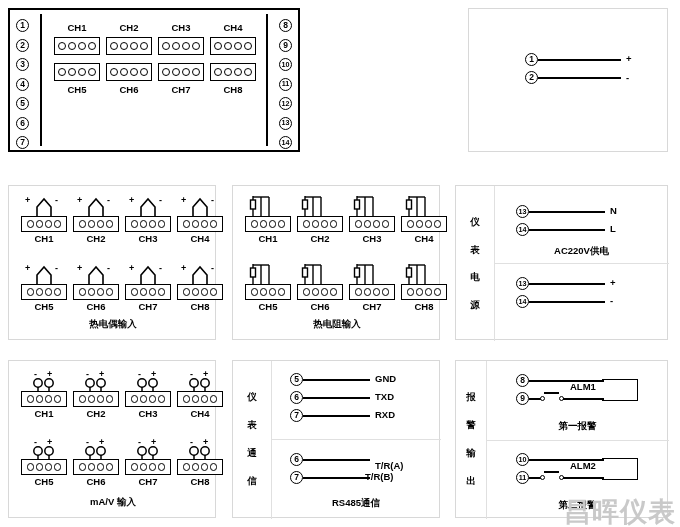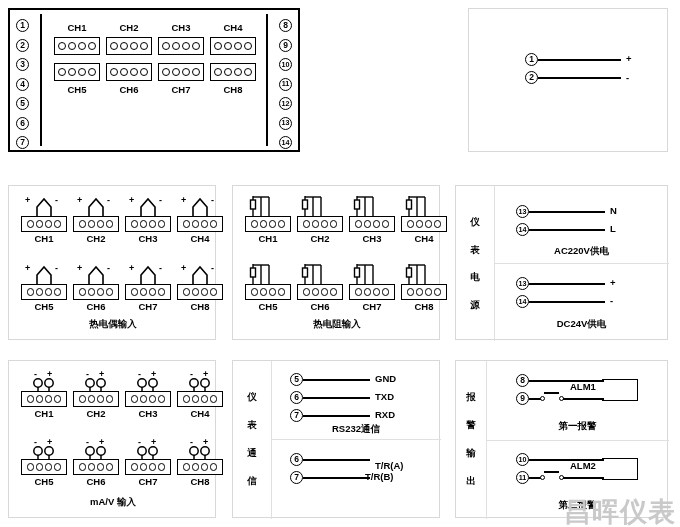--- a/index.html
+++ b/index.html
@@ -472,21 +472,20 @@
   <div class="cap" style="left:38px;top:60px;width:175px;">AC220V供电</div>
 
   <div class="pin wide" style="position:absolute;left:60px;top:91px;">13</div>
   <div class="wire" style="left:73px;top:97px;width:76px;"></div>
   <div class="term" style="left:154px;top:92px;">+</div>
 
   <div class="pin wide" style="position:absolute;left:60px;top:109px;">14</div>
   <div class="wire" style="left:73px;top:115px;width:76px;"></div>
   <div class="term" style="left:154px;top:110px;">-</div>
 
-  <div class="cap" style="left:38px;top:133px;width:175px;">DC24V供电</div>
 </div>
 
 <div class="panel" id="mav" style="left:8px;top:360px;width:208px;height:158px;">
   <div id="mav-blocks">
       <div class="chblk" style="left: 12px; top: 10px;">
         <div class="sym">
 <span class="sgn" style="left:13px;top:-1px;">-</span>
 <span class="sgn" style="left:26px;top:-1px;">+</span>
 <svg width="46" height="20" style="position:absolute;left:0;top:0;">
   <circle cx="17" cy="12" r="4.2" fill="none" stroke="#000" stroke-width="1.5"></circle>
@@ -655,30 +654,30 @@
   <div class="term" style="left:142px;top:13px;">GND</div>
 
   <div class="pin" style="position:absolute;left:57px;top:30px;">6</div>
   <div class="wire" style="left:70px;top:36px;width:67px;"></div>
   <div class="term" style="left:142px;top:31px;">TXD</div>
 
   <div class="pin" style="position:absolute;left:57px;top:48px;">7</div>
   <div class="wire" style="left:70px;top:54px;width:67px;"></div>
   <div class="term" style="left:142px;top:49px;">RXD</div>
 
-  <div class="cap" style="left:38px;top:63px;width:170px;">RS232通信</div>
 
   <div class="pin" style="position:absolute;left:57px;top:92px;">6</div>
   <div class="wire" style="left:70px;top:98px;width:67px;"></div>
   <div class="term" style="left:142px;top:100px;">T/R(A)</div>
 
   <div class="pin" style="position:absolute;left:57px;top:110px;">7</div>
   <div class="wire" style="left:70px;top:116px;width:67px;"></div>
   <div class="term" style="left:132px;top:111px;">T/R(B)</div>
 
+  <div class="cap" style="left:38px;top:137px;width:170px;">RS485通信</div>
 </div>
 
 <div class="panel" id="alarm" style="left:455px;top:360px;width:213px;height:158px;">
   <div class="divider" style="left:30px;top:0;width:1px;height:158px;"></div>
   <div class="divider" style="left:30px;top:79px;width:183px;height:1px;"></div>
   <div class="vlabel" id="alarm-side" style="left:0;top:22px;width:30px;height:112px;">
       <span>报</span>
       <span>警</span>
       <span>输</span>
       <span>出</span>

